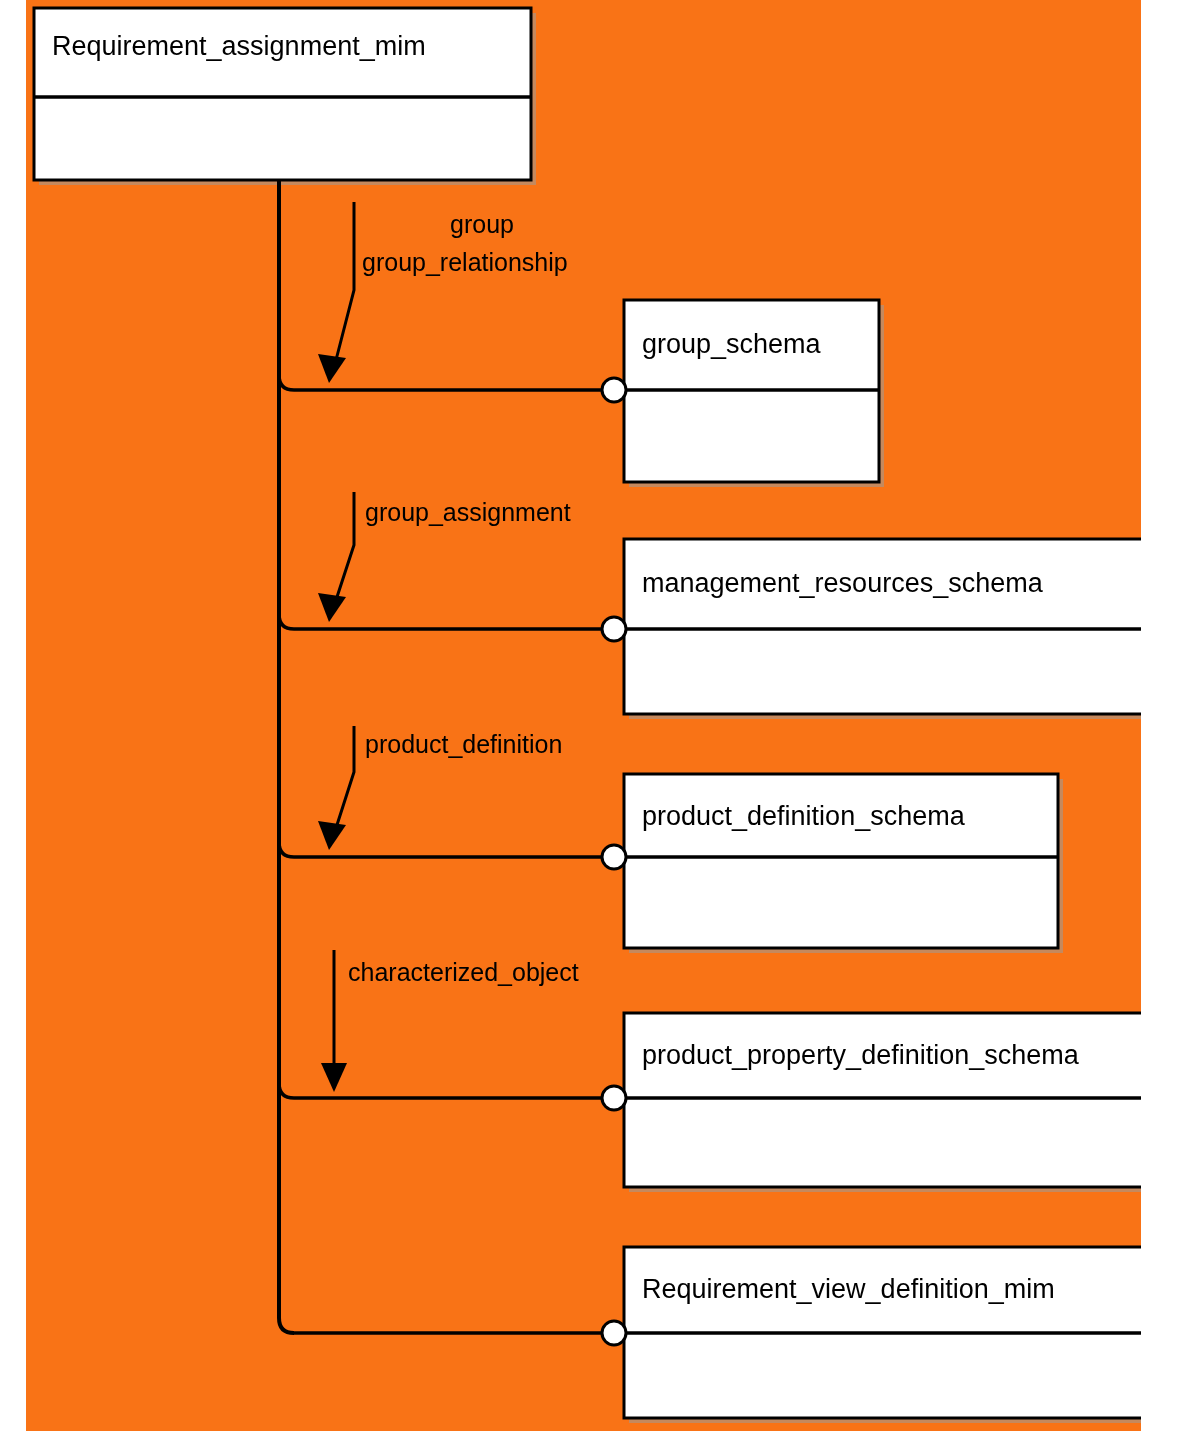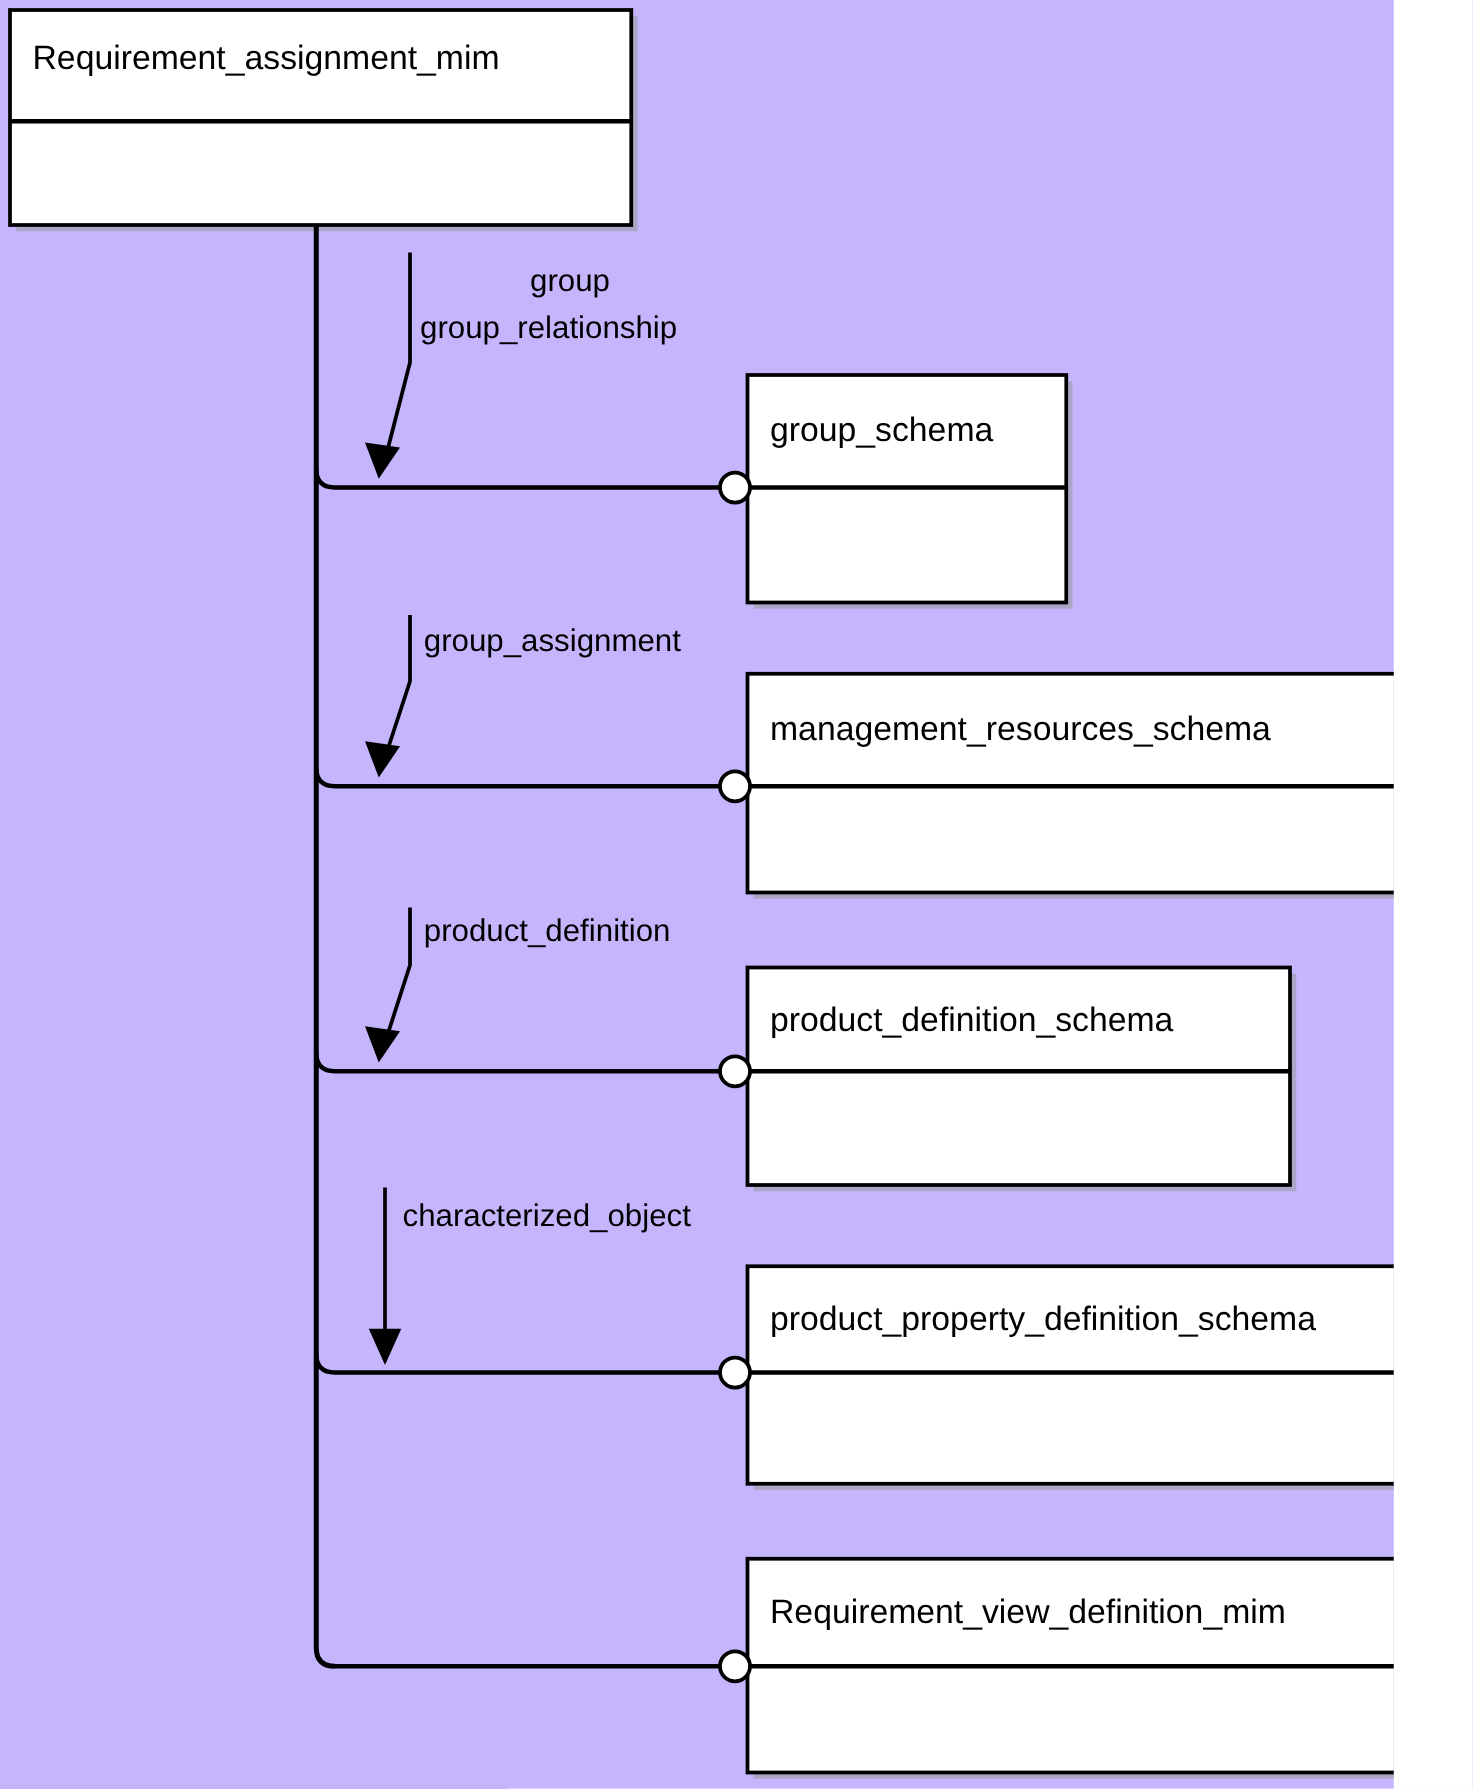--- a/index.html
+++ b/index.html
@@ -7,22 +7,23 @@
     padding: 0;
     background: #ffffff;
   }
   body {
     font-family: "Liberation Sans", sans-serif;
   }
   #diagram-root {
     position: relative;
     width: 1115px;
     height: 1431px;
-    background: #c4b5fd;
+    background: #f97316;
     overflow: hidden;
+    margin-left: 26px;
   }
   svg.diagram-canvas {
     position: absolute;
     top: 0;
     left: 0;
     width: 1178px;
     height: 1431px;
     display: block;
   }
   .box-rect {

